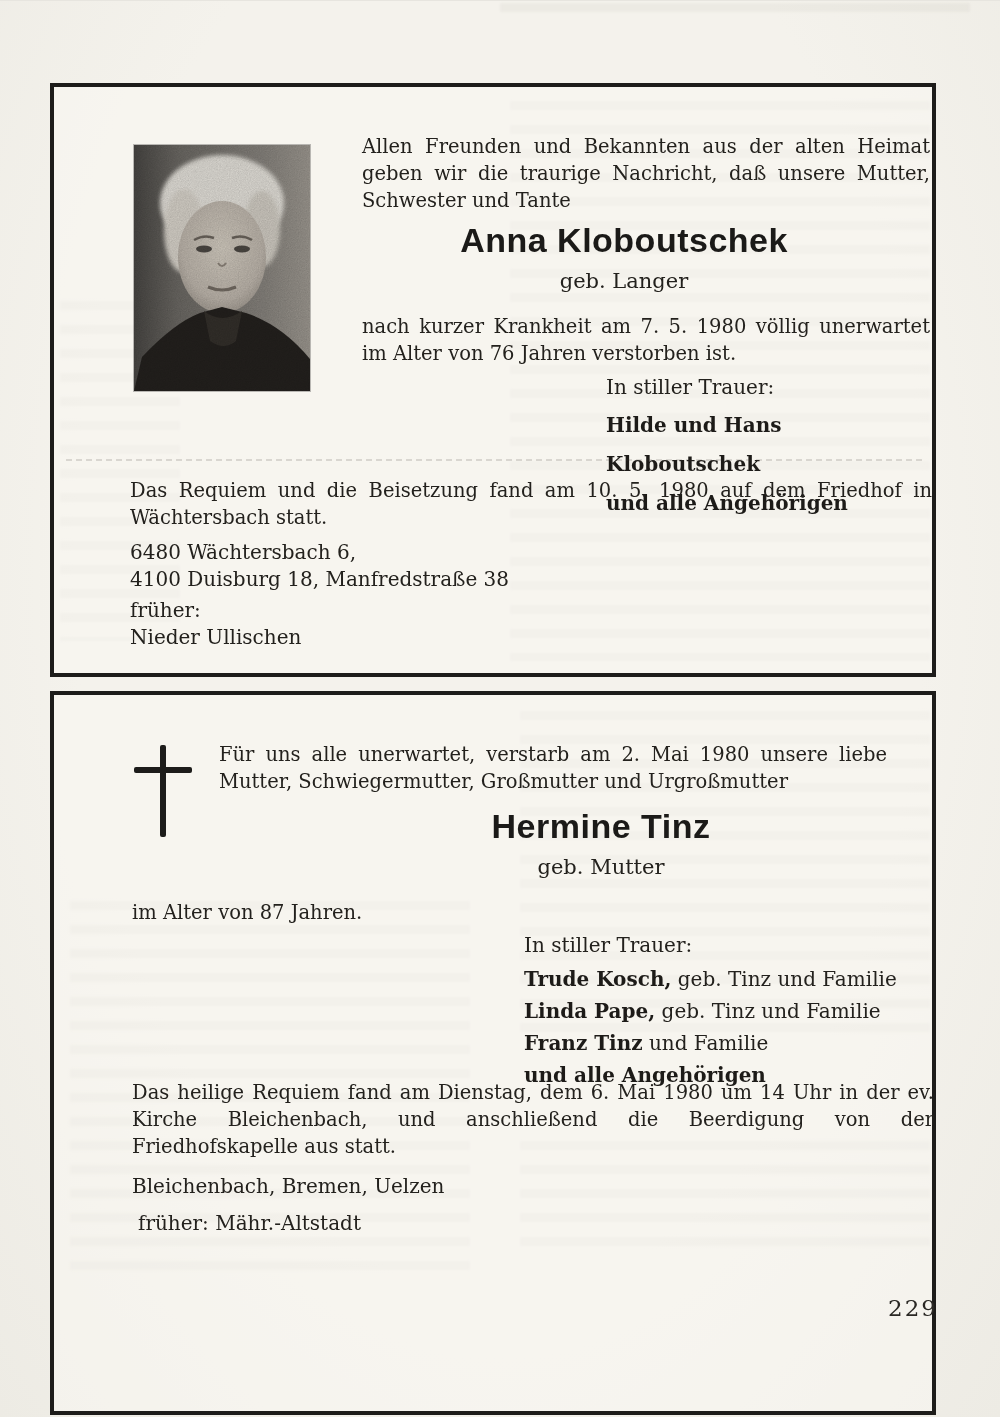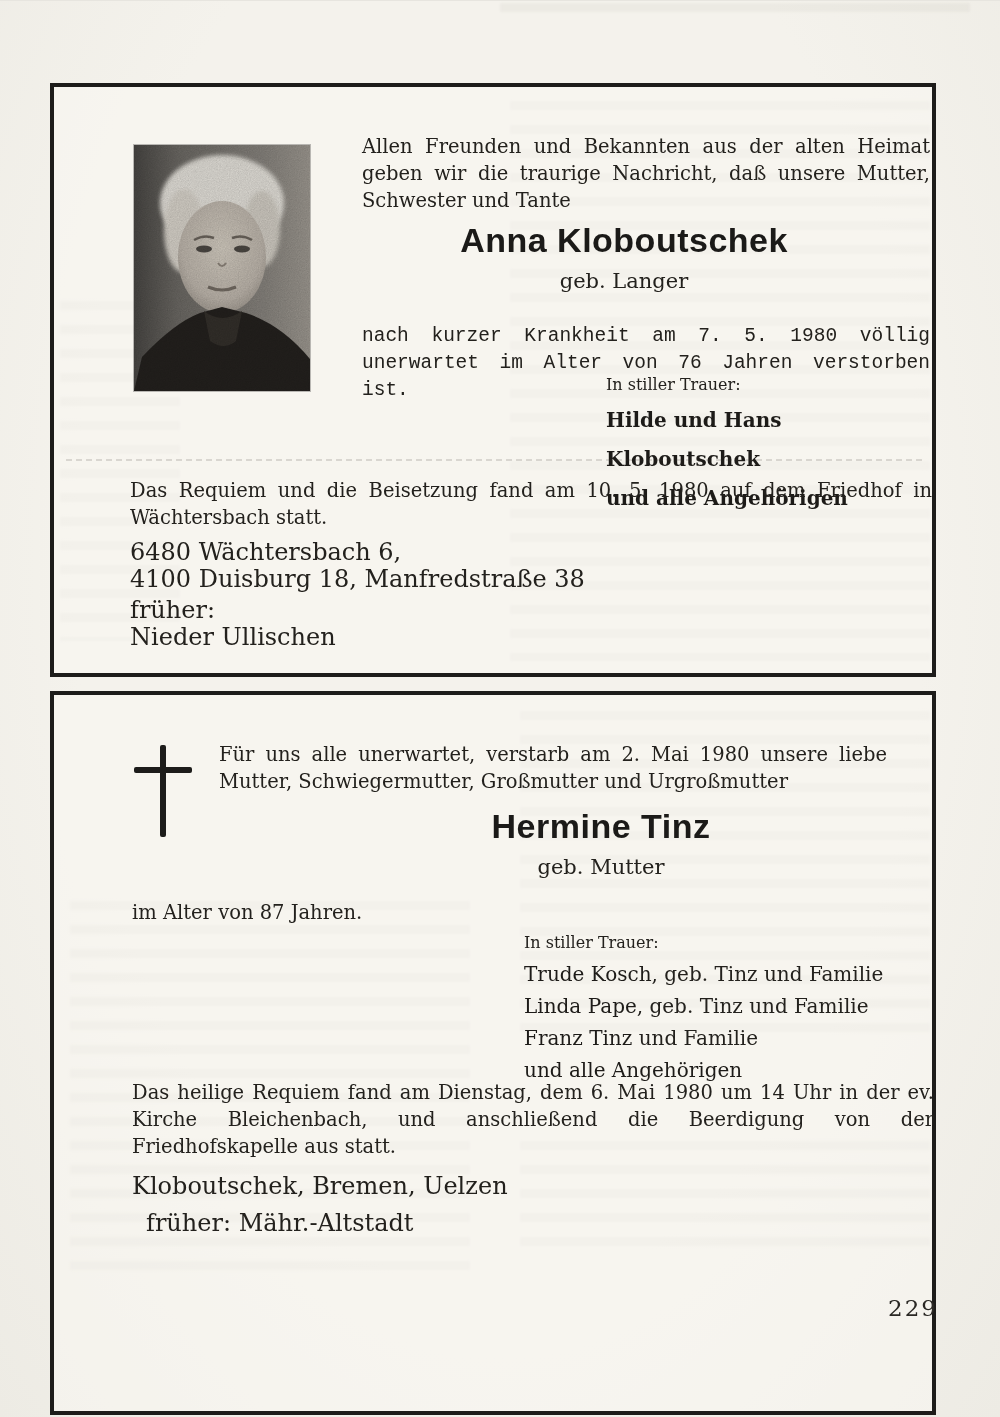--- a/index.html
+++ b/index.html
@@ -52,25 +52,25 @@
     letter-spacing:0.5px;
     color:#1b1a18;
     text-align:center;
   }
   .maiden-line{
     font-size:21px;
     text-align:center;
     margin-top:9px;
     color:#23211d;
   }
-  .trauer-label{font-size:16px;color:#23211d;}
+  .trauer-label{font-size:20px;color:#23211d;}
   .trauer-names{font-size:20px;font-weight:700;line-height:39px;color:#1d1b18;}
   .mourner-row{font-size:20px;line-height:32px;color:#23211d;white-space:nowrap;}
-  .mourner-row b{font-weight:400;color:#1d1b18;}
-  .addr{font-size:24px;line-height:27px;color:#23211d;}
+  .mourner-row b{font-weight:700;color:#1d1b18;}
+  .addr{font-size:20px;line-height:27px;color:#23211d;}
   .cross{position:absolute;}
   .cross .v{
     position:absolute;left:26px;top:0;
     width:6px;height:92px;background:#1d1c1a;border-radius:2px;
   }
   .cross .h{
     position:absolute;left:0;top:22px;
     width:58px;height:6px;background:#1d1c1a;border-radius:2px;
   }
   .dashed-bleed{
@@ -141,21 +141,21 @@
       </svg>
     </div>
 
     <div class="para" style="position:absolute;left:308px;top:46px;width:568px;">Allen Freunden und Bekannten aus der alten Heimat geben wir die traurige Nachricht, daß unsere Mutter, Schwester und Tante</div>
 
     <div style="position:absolute;left:190px;top:134px;width:760px;">
       <div class="name-line">Anna Kloboutschek</div>
       <div class="maiden-line">geb. Langer</div>
     </div>
 
-    <div class="para" style="position:absolute;left:308px;top:236px;width:568px;font-family:Liberation Mono, monospace;">nach kurzer Krankheit am 7. 5. 1980 völlig unerwartet im Alter von 76 Jahren verstorben ist.</div>
+    <div class="para" style="position:absolute;left:308px;top:226px;width:568px;">nach kurzer Krankheit am 7. 5. 1980 völlig unerwartet im Alter von 76 Jahren verstorben ist.</div>
 
     <div style="position:absolute;left:552px;top:288px;">
       <div class="trauer-label">In stiller Trauer:</div>
       <div class="trauer-names" style="margin-top:7px;">
         <div>Hilde und Hans Kloboutschek</div>
         <div>und alle Angehörigen</div>
       </div>
     </div>
 
     <div class="dashed-bleed"></div>
@@ -194,19 +194,19 @@
       <div style="margin-top:6px;">
         <div class="mourner-row"><b>Trude Kosch,</b><span> geb. Tinz und Familie</span></div>
         <div class="mourner-row"><b>Linda Pape,</b><span> geb. Tinz und Familie</span></div>
         <div class="mourner-row"><b>Franz Tinz</b><span> und Familie</span></div>
         <div class="mourner-row"><b>und alle Angehörigen</b><span></span></div>
       </div>
     </div>
 
     <div class="para" style="position:absolute;left:78px;top:384px;width:802px;">Das heilige Requiem fand am Dienstag, dem 6. Mai 1980 um 14 Uhr in der ev. Kirche Bleichenbach, und anschließend die Beerdigung von der Friedhofskapelle aus statt.</div>
 
-    <div class="addr" style="position:absolute;left:78px;top:478px;">Kloboutschek, Bremen, Uelzen</div>
-
-    <div class="addr" style="position:absolute;left:92px;top:515px;">früher: Mähr.-Altstadt</div>
+    <div class="addr" style="position:absolute;left:78px;top:478px;">Bleichenbach, Bremen, Uelzen</div>
+
+    <div class="addr" style="position:absolute;left:84px;top:515px;">früher: Mähr.-Altstadt</div>
   </div>
 
   <div class="page-number">229</div>
 </div>
 
 </body></html>

